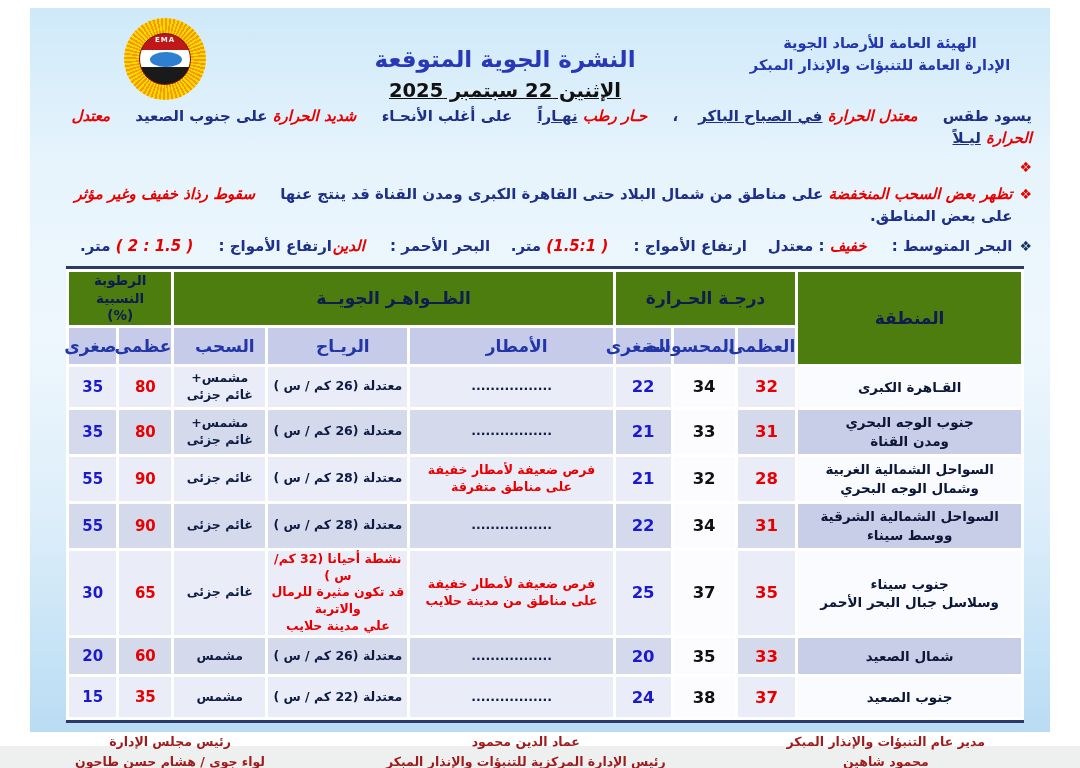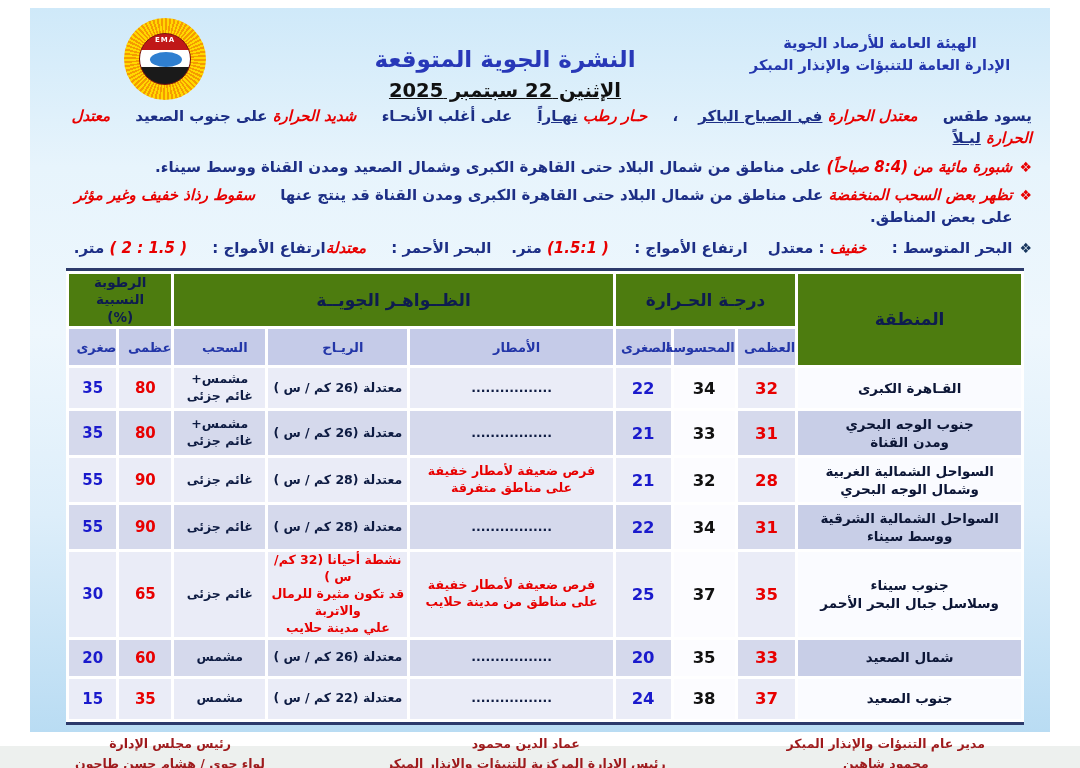--- a/index.html
+++ b/index.html
@@ -58,21 +58,21 @@
   .table-wrap {
     margin:8px 16px 0 26px;
     background:#fff;
     border-top:3px solid #2c3a6b;
     border-bottom:3px solid #2c3a6b;
   }
   table { width:100%; border-collapse:separate; border-spacing:3px; background:#fff; table-layout:fixed; }
   th,td { text-align:center; vertical-align:middle; white-space:pre-line; }
   thead tr.band1 th { background:#4d7c0f; color:#0e1c4f; font-size:17px; height:40px; }
   thead tr.band1 th.hum { font-size:13.5px; line-height:1.3; }
-  thead tr.band2 th { background:#c5cbe8; color:#2336a8; font-size:13px; height:36px;padding-left:10px; }
+  thead tr.band2 th { background:#c5cbe8; color:#2336a8; font-size:17px; height:36px;padding-left:10px; }
   thead th.region-h { background:#97a3d5; color:#0e1c4f; font-size:17px; }
   thead .red-h { color:#e80000; }
   tbody tr:nth-child(odd) td { background:#eaecf7; }
   tbody tr:nth-child(even) td { background:#d5d9ec; }
   tbody tr:nth-child(odd) td.region { background:#fafbff; }
   tbody tr:nth-child(even) td.region { background:#c8cee7; }
   tbody tr:nth-child(odd) td.feel, tbody tr:nth-child(even) td.feel { background:#fcfcff; }
   tbody tr:nth-child(1) td { height:40px; }
   tbody tr:nth-child(2) td { height:44px; }
   tbody tr:nth-child(3) td { height:44px; }
@@ -116,34 +116,33 @@
           </div>
         </div>
       </div>
     </div>
 
     <div class="para">
       <div class="line1"><span class="navy">يسود طقس </span><span class="red">معتدل الحرارة </span><span class="navy u">في الصباح الباكر</span><span class="navy">، </span><span class="red">حـار رطب </span><span class="navy u">نهـاراً</span><span class="navy"> على أغلب الأنحـاء </span><span class="red">شديد الحرارة</span><span class="navy"> على جنوب الصعيد </span><span class="red">معتدل الحرارة </span><span class="navy u">ليـلاً</span></div>
 
       <div class="bullet-line">
           <span class="bullet">❖</span>
-          <span><span class="red">شبورة مائية من (8:4 صباحاً) </span><span class="navy">على مناطق من شمال البلاد حتى القاهرة الكبرى وشمال الصعيد ومدن القناة ووسط سيناء.</span></span>
         </div>
 
       <div class="bullet-line">
           <span class="bullet">❖</span>
           <span><span class="red">تظهر بعض السحب المنخفضة </span><span class="navy">على مناطق من شمال البلاد حتى القاهرة الكبرى ومدن القناة قد ينتج عنها </span><span class="red">سقوط رذاذ خفيف وغير مؤثر</span><span class="navy"> على بعض المناطق.</span></span>
         </div>
 
       <div class="sea-line">
         <span class="bullet dark">❖</span>
         <span class="sea-groups">
           <span><span class="navy">البحر المتوسط : </span><span class="red">خفيف</span><span class="navy"> : معتدل</span></span>
           <span><span class="navy">ارتفاع الأمواج : </span><span class="red">( 1.5:1)</span><span class="navy"> متر.</span></span>
-          <span><span class="navy">البحر الأحمر : </span><span class="red">معتدلة</span></span>
+          <span><span class="navy">البحر الأحمر : </span><span class="red">الدين</span></span>
           <span><span class="navy">ارتفاع الأمواج : </span><span class="red">( 1.5 : 2 )</span><span class="navy"> متر.</span></span>
         </span>
       </div>
     </div>
 
     <div class="table-wrap">
       <table>
         <colgroup>
           <col style="width:24%">
             <col style="width:6.2%">

